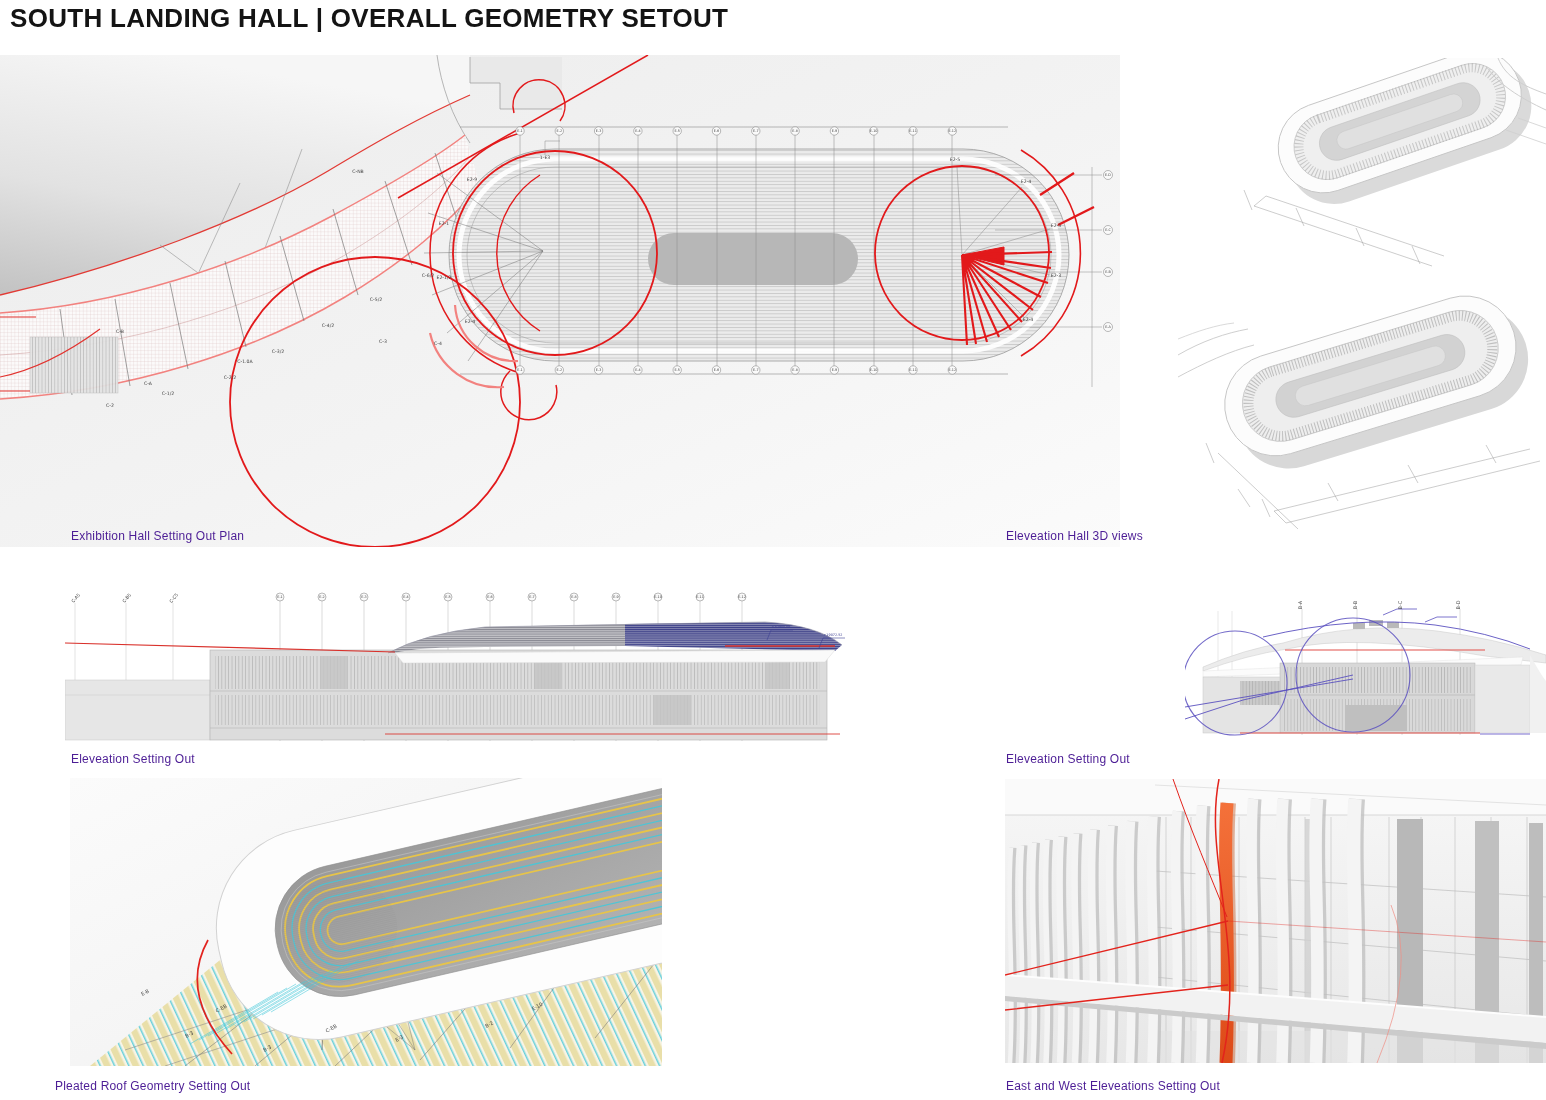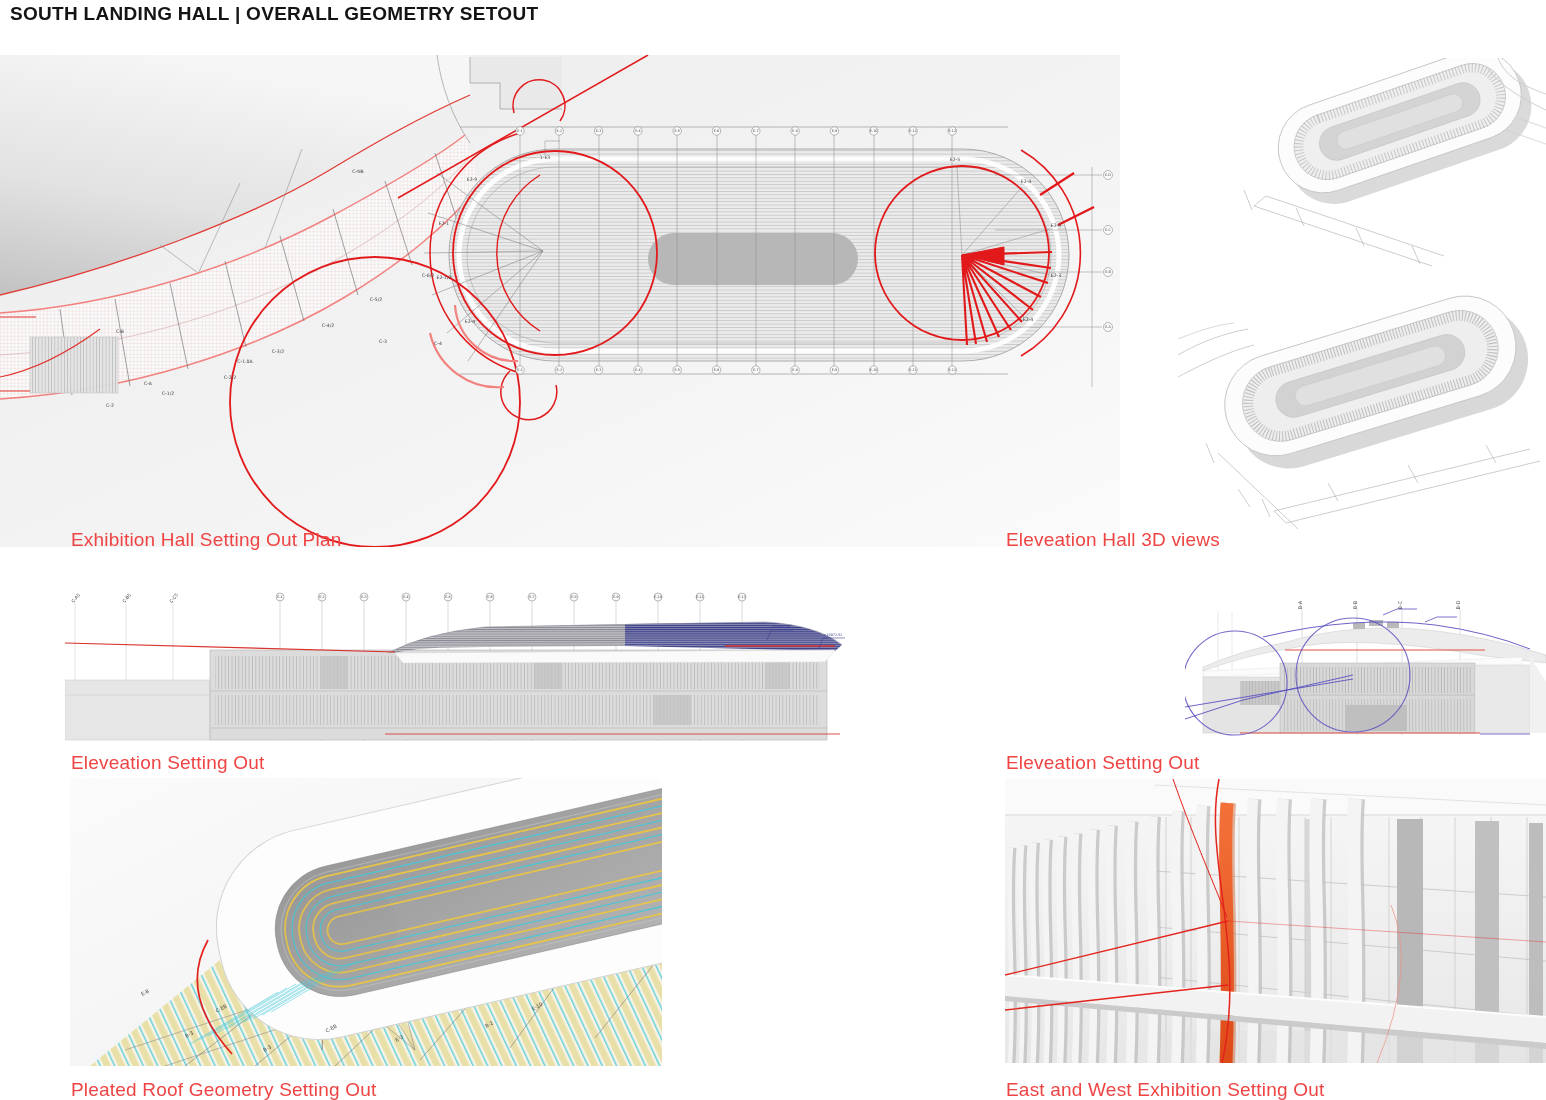--- a/index.html
+++ b/index.html
@@ -1,21 +1,21 @@
 <!DOCTYPE html>
 <html><head>
 <meta charset="utf-8">
 <style>
   *{box-sizing:border-box}
   html,body{margin:0;padding:0}
   body{width:1546px;height:1100px;position:relative;overflow:hidden;background:#ffffff;
        font-family:"Liberation Sans",sans-serif;}
-  .page-title{position:absolute;left:10px;top:3px;font-size:19px;font-weight:600;
+  .page-title{position:absolute;left:10px;top:3px;font-size:26px;font-weight:600;
               color:#141414;letter-spacing:.3px;white-space:nowrap;}
-  .caption{position:absolute;font-size:19px;font-weight:400;color:#ef4444;
+  .caption{position:absolute;font-size:12px;font-weight:400;color:#4c1d95;
            letter-spacing:.2px;white-space:nowrap;}
   svg.panel{position:absolute;display:block;}
   svg text{font-family:"DejaVu Sans",sans-serif;}
 </style>
 </head>
 <body>
 
 <div class="sheet">
 
   <div class="page-title">SOUTH LANDING HALL | OVERALL GEOMETRY SETOUT</div>
@@ -630,15 +630,15 @@
       <path d="M168,0 C186,52 206,98 222,138" stroke-width="1"></path>
       <path d="M223,142 L541,163" stroke-width=".7" opacity=".55"></path>
       <path d="M372,284 Q412,188 386,126" stroke="#ef8f86" stroke-width=".9" opacity=".8"></path>
     </g>
   </svg>
 
   <div class="caption" style="left:71px;top:529px">Exhibition Hall Setting Out Plan</div>
   <div class="caption" style="left:1006px;top:529px">Eleveation Hall 3D views</div>
   <div class="caption" style="left:71px;top:752px">Eleveation Setting Out</div>
   <div class="caption" style="left:1006px;top:752px">Eleveation Setting Out</div>
-  <div class="caption" style="left:71px;top:1079px">Pleated Roof Geometry Setting Out</div>
-  <div class="caption" style="left:1006px;top:1079px">East and West Exhibition Setting Out</div>
+  <div class="caption" style="left:55px;top:1079px">Pleated Roof Geometry Setting Out</div>
+  <div class="caption" style="left:1006px;top:1079px">East and West Eleveations Setting Out</div>
 </div>
 
 </body></html>

